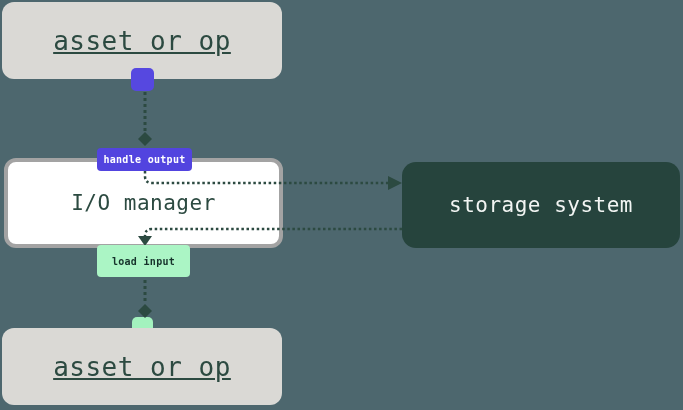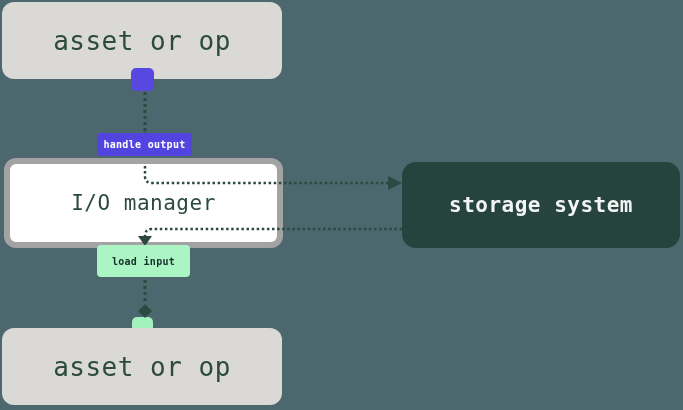--- a/index.html
+++ b/index.html
@@ -27,46 +27,47 @@
   .asset-node {
     left: 2px;
     width: 280px;
     height: 77px;
     background: #dad9d5;
     border-radius: 12px;
     color: #2c4a41;
     font-size: 26px;
     font-weight: 500;
     letter-spacing: 0.5px;
+    text-decoration: underline;
   }
   .asset-node.top { top: 2px; }
   .asset-node.bottom { top: 328px; }
   .io-node {
     left: 4px;
     top: 158px;
     width: 279px;
     height: 90px;
     background: #ffffff;
-    border: 6px solid #a3a3a3;
+    border: 4px solid #a3a3a3;
     border-radius: 12px;
     color: #2c4a41;
     font-size: 21px;
     font-weight: 500;
     letter-spacing: 0.5px;
   }
   .storage-node {
     left: 402px;
     top: 162px;
     width: 278px;
     height: 86px;
     background: #26443d;
     border-radius: 14px;
     color: #f2f5f3;
     font-size: 21px;
-    font-weight: 700;
+    font-weight: 400;
     letter-spacing: 0.5px;
   }
   .port {
     position: absolute;
     box-sizing: border-box;
   }
   .port.output-port {
     left: 131px;
     top: 68px;
     width: 23px;
@@ -88,21 +89,21 @@
     align-items: center;
     justify-content: center;
     font-size: 10px;
     font-weight: bold;
     letter-spacing: 0.3px;
     border-radius: 4px;
     z-index: 5;
   }
   .edge-badge.handle-output {
     left: 97px;
-    top: 133px;
+    top: 148px;
     width: 95px;
     height: 23px;
     background: #5244df;
     color: #ffffff;
   }
   .edge-badge.load-input {
     left: 97px;
     top: 245px;
     width: 93px;
     height: 32px;

